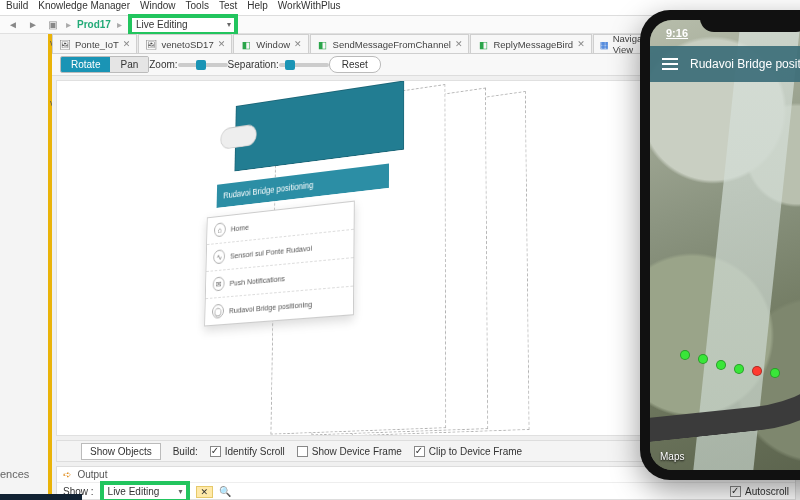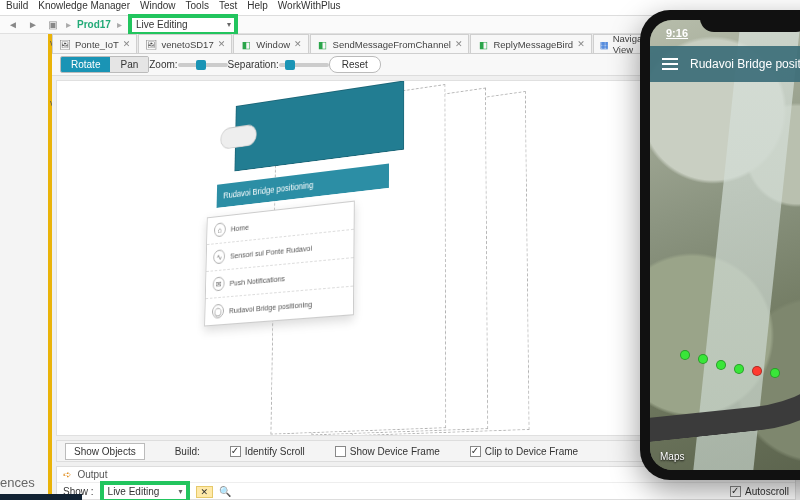--- a/index.html
+++ b/index.html
@@ -50,21 +50,21 @@
   .l2 { height:340px; left:30px; top:0; transform:translateZ(0px); }
   .header-band { position:absolute; left:0; top:0; width:200px; height:70px; background:#227d92; transform:translateZ(30px); border:1px solid #1b6577; }
   .title-band { position:absolute; left:0; top:90px; width:200px; height:24px; background:#2c8ea5; color:#fff; font-size:9px; display:flex; align-items:center; padding:0 8px; transform:translateZ(60px); }
   .menu-card { position:absolute; left:10px; top:130px; width:170px; background:#fff; border:1px solid #ccc; transform:translateZ(90px); box-shadow:0 4px 10px rgba(0,0,0,.15); }
   .menu-item { display:flex; align-items:center; gap:6px; padding:6px 8px; border-bottom:1px dashed #ddd; font-size:8px; color:#555; }
   .menu-item:last-child { border-bottom:none; }
   .menu-item .mi { width:14px; height:14px; border:1px solid #aaa; border-radius:50%; display:flex; align-items:center; justify-content:center; font-size:8px; color:#666; }
   .logo-chip { position:absolute; left:10px; top:35px; width:44px; height:22px; border-radius:11px; background:#eee; border:1px solid #ccc; transform:translateZ(70px); }
 
   
-  .botopts { position:absolute; left:4px; right:4px; bottom:38px; height:22px; background:#f4f4f4; border:1px solid #ddd; display:flex; align-items:center; gap:30px; padding:0 8px; font-size:10px; }
+  .botopts { position:absolute; left:4px; right:4px; bottom:38px; height:22px; background:#f4f4f4; border:1px solid #ddd; display:flex; align-items:center; gap:12px; padding:0 24px; font-size:10px; }
   .botopts .btn { border:1px solid #bbb; background:#fff; padding:2px 8px; }
   .chk { width:11px; height:11px; border:1px solid #888; display:inline-block; vertical-align:middle; position:relative; background:#fff; }
   .chk.checked::after { content:"✓"; position:absolute; top:-2px; left:0; font-size:10px; color:#333; }
   .lbl { display:flex; align-items:center; gap:4px; }
 
   
   .outpanel { position:absolute; left:4px; right:4px; bottom:0; height:34px; background:#fff; border:1px solid #ddd; font-size:10px; }
   .outhead { height:16px; border-bottom:1px solid #eee; display:flex; align-items:center; padding:0 6px; gap:6px; color:#555; }
   .outhead .pin { margin-left:auto; display:flex; gap:6px; color:#888; }
   .outrow { height:17px; display:flex; align-items:center; padding:0 6px; gap:6px; }
@@ -88,21 +88,21 @@
       radial-gradient(circle at 20% 70%, #9aa489 0 22%, transparent 23%),
       radial-gradient(circle at 80% 80%, #7e876e 0 20%, transparent 21%),
       linear-gradient(160deg,#b7bdab 0%, #8b9480 40%, #6f785f 70%, #5a624c 100%);
   }
   .river { position:absolute; left:32%; top:0; width:60px; height:100%; background:linear-gradient(180deg,#d9e2dc 0%, #c6d3ca 100%); transform:skewX(-6deg); opacity:.7; }
   .dot { position:absolute; width:10px; height:10px; border-radius:50%; border:1px solid rgba(0,0,0,.3); }
   .dg { background:#39e639; }
   .dr { background:#ff3b30; }
   .maps-badge { position:absolute; left:10px; bottom:8px; color:#fff; font-size:10px; text-shadow:0 1px 2px #000; z-index:4; }
   .bottomtiny { position:absolute; left:-90px; bottom:0; height:6px; width:120px; background:#123; }
-  .preferences { position:absolute; left:0; bottom:10px; font-size:13px; color:#666; }
+  .preferences { position:absolute; left:0; bottom:20px; font-size:11px; color:#666; }
 </style>
 </head>
 <body>
 
 <div class="menubar">
   <span>Build</span>
   <span>Knowledge Manager</span>
   <span>Window</span>
   <span>Tools</span>
   <span>Test</span>

